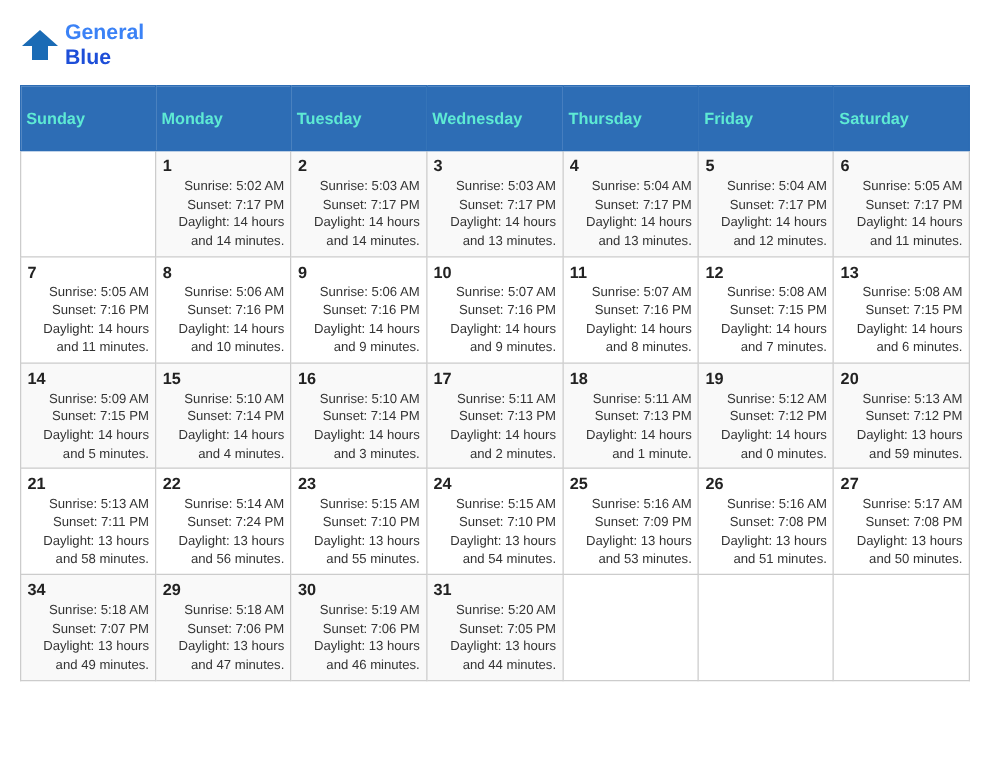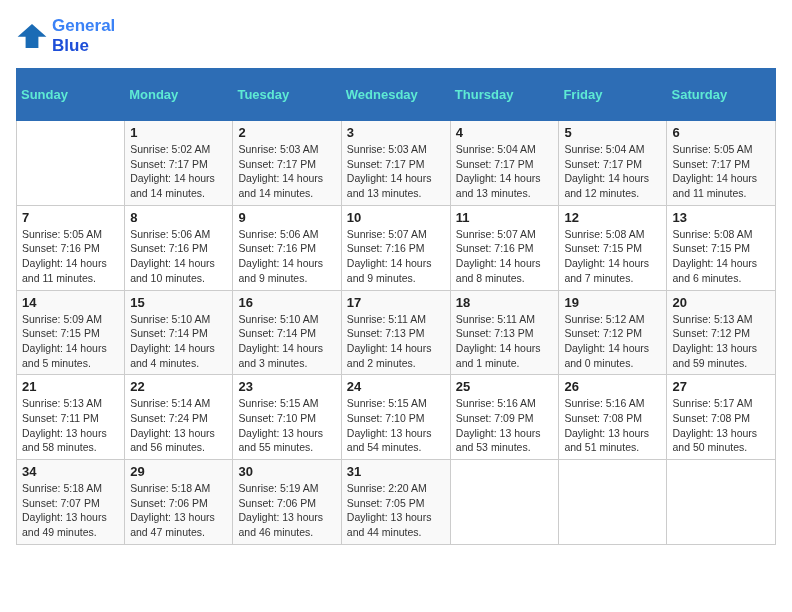--- a/index.html
+++ b/index.html
@@ -66,20 +66,21 @@
       font-weight: bold;
       font-size: 13px;
       color: #222;
       display: block;
       margin-bottom: 2px;
     }
     .day-info {
       color: #333;
       line-height: 1.4;
       font-size: 10.5px;
+      text-align: right;
     }
     .empty { background: #fff !important; }
   </style>
 </head>
 <body>
 
 <div class="header">
   <div class="logo">
     <svg class="logo-icon" viewBox="0 0 40 34" xmlns="http://www.w3.org/2000/svg">
       <rect x="0" y="0" width="40" height="34" fill="none"></rect>
@@ -325,21 +326,21 @@
         </td>
         <td>
           <span class="day-num">30</span>
           <div class="day-info" style="white-space: pre-line;">Sunrise: 5:19 AM
 Sunset: 7:06 PM
 Daylight: 13 hours
 and 46 minutes.</div>
         </td>
         <td>
           <span class="day-num">31</span>
-          <div class="day-info" style="white-space: pre-line;">Sunrise: 2:20 AM
+          <div class="day-info" style="white-space: pre-line;">Sunrise: 5:20 AM
 Sunset: 7:05 PM
 Daylight: 13 hours
 and 44 minutes.</div>
         </td>
         <td class="empty"></td>
         <td class="empty"></td>
         <td class="empty"></td>
       </tr>
     </tbody>
 </table>

